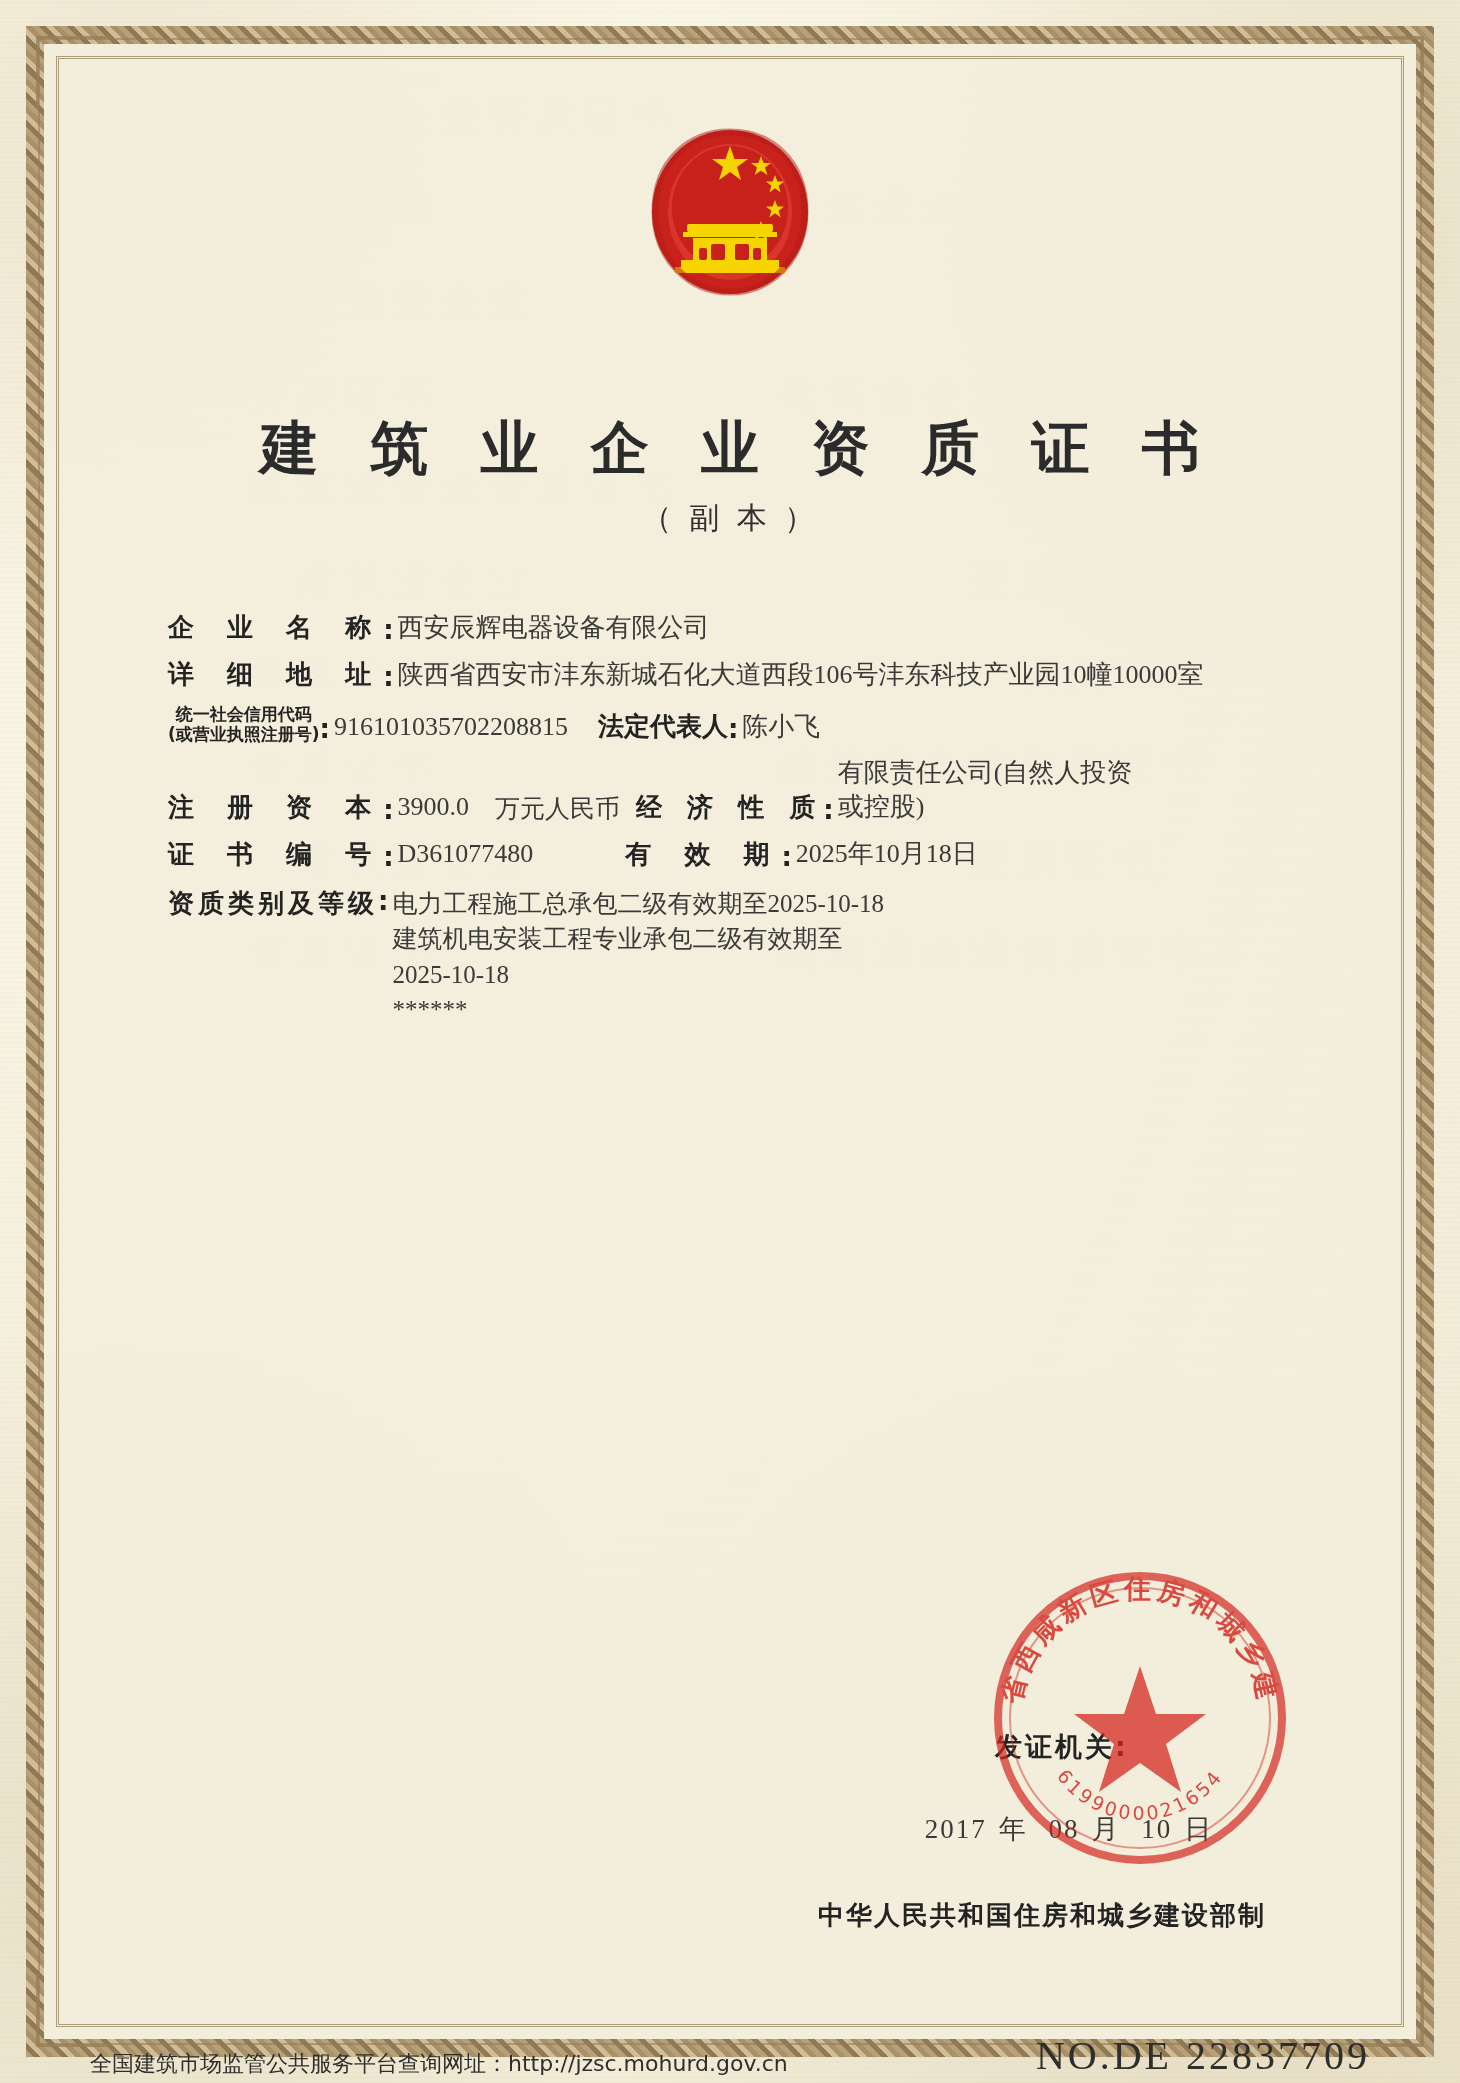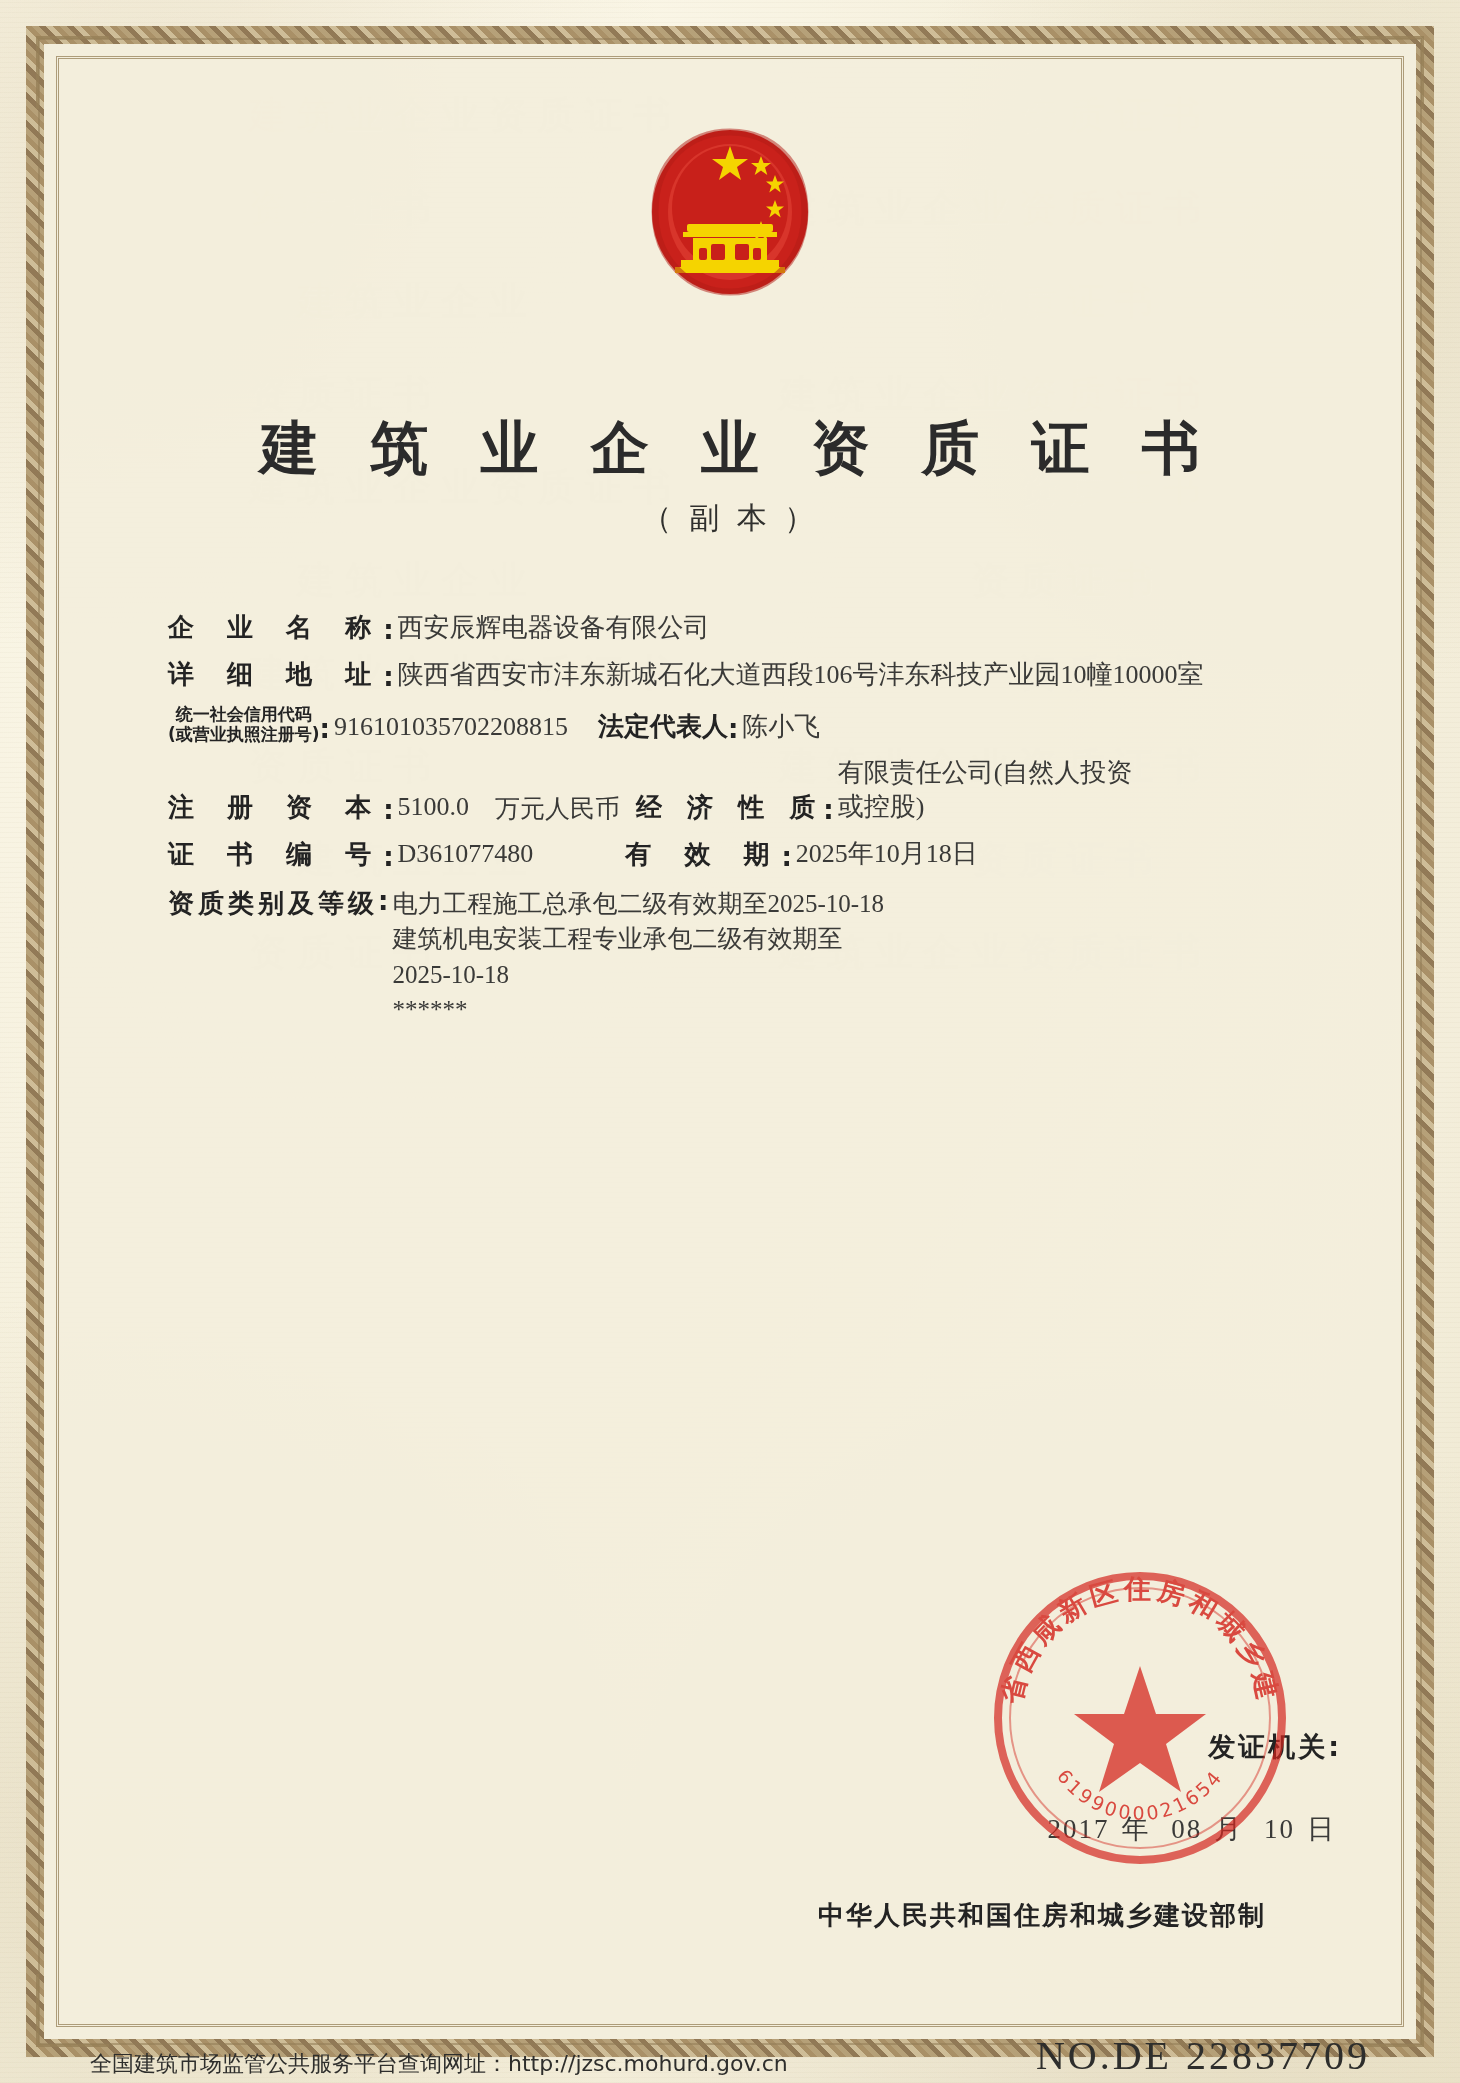--- a/index.html
+++ b/index.html
@@ -221,21 +221,21 @@
     grid-template-rows: repeat(29, 1fr);
   }
   .qrgrid i { background: #1c1c1c; }
 
   
   .issuer {
     position: absolute;
     right: 118px;
     bottom: 236px;
     width: 560px;
-    text-align: right;
+    text-align: center;
   }
   .issuer-line {
     font-family: "DejaVu Sans", "Liberation Sans", sans-serif;
     font-weight: bold;
     font-size: 27px;
     letter-spacing: 3px;
     color: #232323;
   }
   .date-line {
     margin-top: 46px;
@@ -416,21 +416,21 @@
       <span class="colon">:</span>
       <span class="val">916101035702208815</span>
       <span class="lbl nosp gap-lg">法定代表人</span>
       <span class="colon">:</span>
       <span class="val">陈小飞</span>
     </div>
 
     <div class="row" style="margin-top:10px;">
       <span class="lbl sp6">注 册 资 本</span>
       <span class="colon">:</span>
-      <span class="val">5100.0</span>
+      <span class="val">3900.0</span>
       <span class="unit">万元人民币</span>
       <span class="lbl sp4" style="margin-left:16px;">经 济 性 质</span>
       <span class="colon">:</span>
       <span class="val" style="max-width:300px;">有限责任公司(自然人投资或控股)</span>
     </div>
 
     <div class="row" style="margin-top:12px;">
       <span class="lbl sp6">证 书 编 号</span>
       <span class="colon">:</span>
       <span class="val">D361077480</span>

